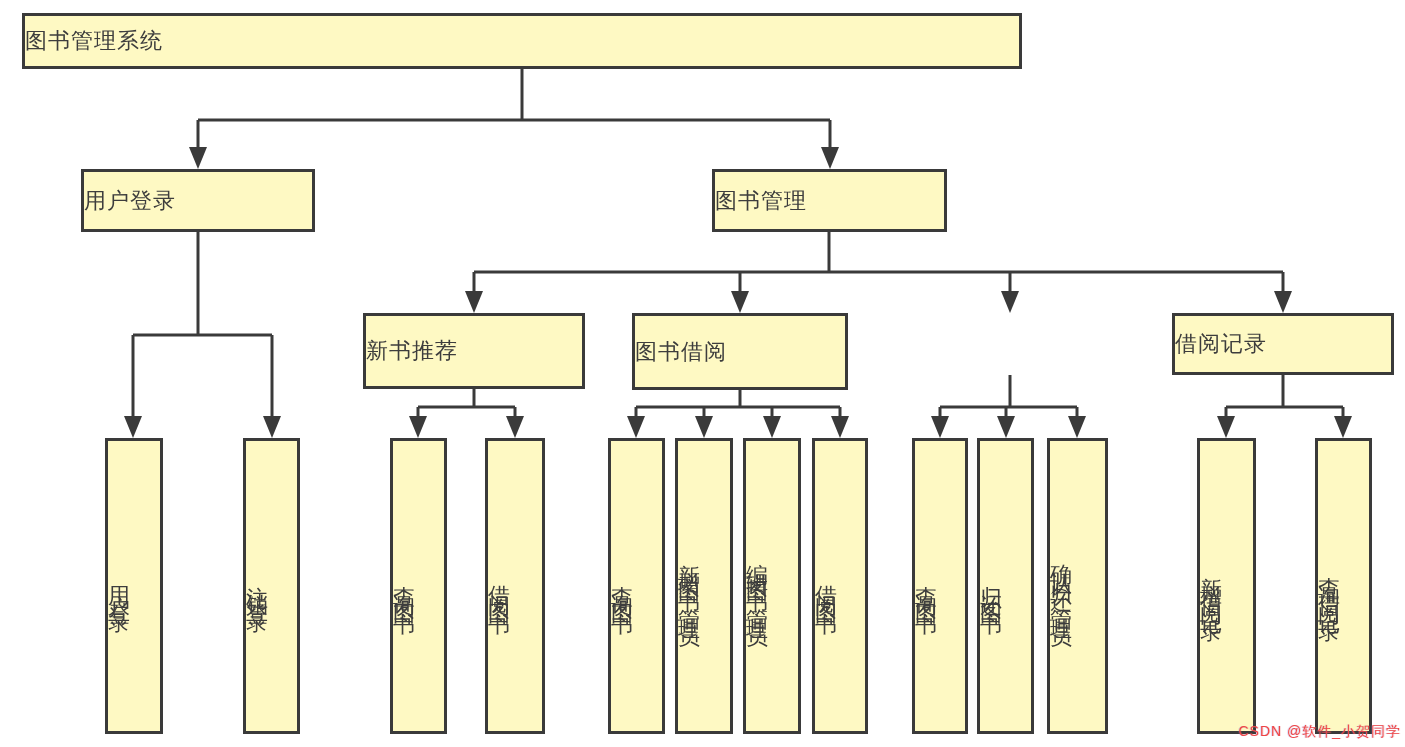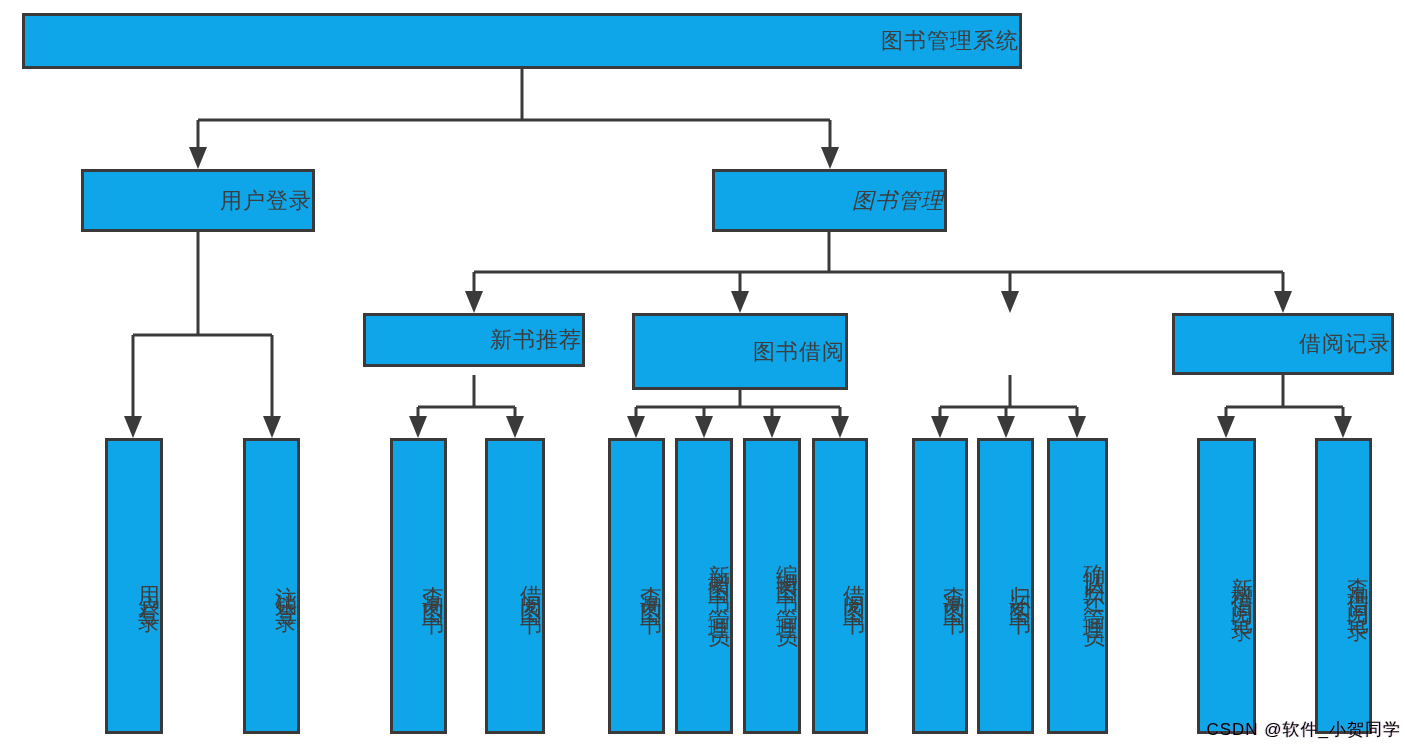--- a/index.html
+++ b/index.html
@@ -14,44 +14,44 @@
   .wires {
     position: absolute;
     left: 0; top: 0;
     width: 1405px; height: 747px;
     z-index: 1;
   }
   .box {
     position: absolute;
     box-sizing: border-box;
     border: 3px solid #3a3a3a;
-    background: #0ea5e9;
+    background: #fef9c3;
     color: #3d3d3d;
     display: flex;
     align-items: center;
-    justify-content: flex-end;
+    justify-content: flex-start;
     font-size: 22px;
     z-index: 2;
     letter-spacing: 1px;
   }
   .vbox .vtext {
     writing-mode: vertical-rl;
     text-orientation: mixed;
     letter-spacing: 9px;
     font-size: 22px;
     line-height: 1;
     white-space: nowrap;
   }
   .watermark {
     position: absolute;
     right: 4px;
     bottom: 6px;
     z-index: 3;
-    font-size: 17px;
-    color: #000000;
+    font-size: 14px;
+    color: #ef4444;
     text-shadow: 1px 0 0 rgba(230,120,120,0.25), -1px 0 0 rgba(120,120,230,0.25);
     letter-spacing: 1px;
   }
 </style>
 </head>
 <body>
 
 <div class="stage">
 
   <svg class="wires" width="1405" height="747" viewBox="0 0 1405 747">
@@ -123,25 +123,25 @@
     </g>
   </svg>
 
   <div class="box" style="left:22px; top:13px; width:1000px; height:56px;">
     <span>图书管理系统</span>
   </div>
 
   <div class="box" style="left:81px; top:169px; width:234px; height:63px;">
     <span>用户登录</span>
   </div>
-  <div class="box" style="left:712px; top:169px; width:235px; height:63px;font-style:italic;">
+  <div class="box" style="left:712px; top:169px; width:235px; height:63px;">
     <span>图书管理</span>
   </div>
 
-  <div class="box" style="left:363px; top:313px; width:222px; height:54px;">
+  <div class="box" style="left:363px; top:313px; width:222px; height:76px;">
     <span>新书推荐</span>
   </div>
   <div class="box" style="left:632px; top:313px; width:216px; height:77px;">
     <span>图书借阅</span>
   </div>
   <div class="box" style="left:1172px; top:313px; width:222px; height:62px;">
     <span>借阅记录</span>
   </div>
 
   <div class="box vbox" style="left:105px; top:438px; width:58px; height:296px;">

